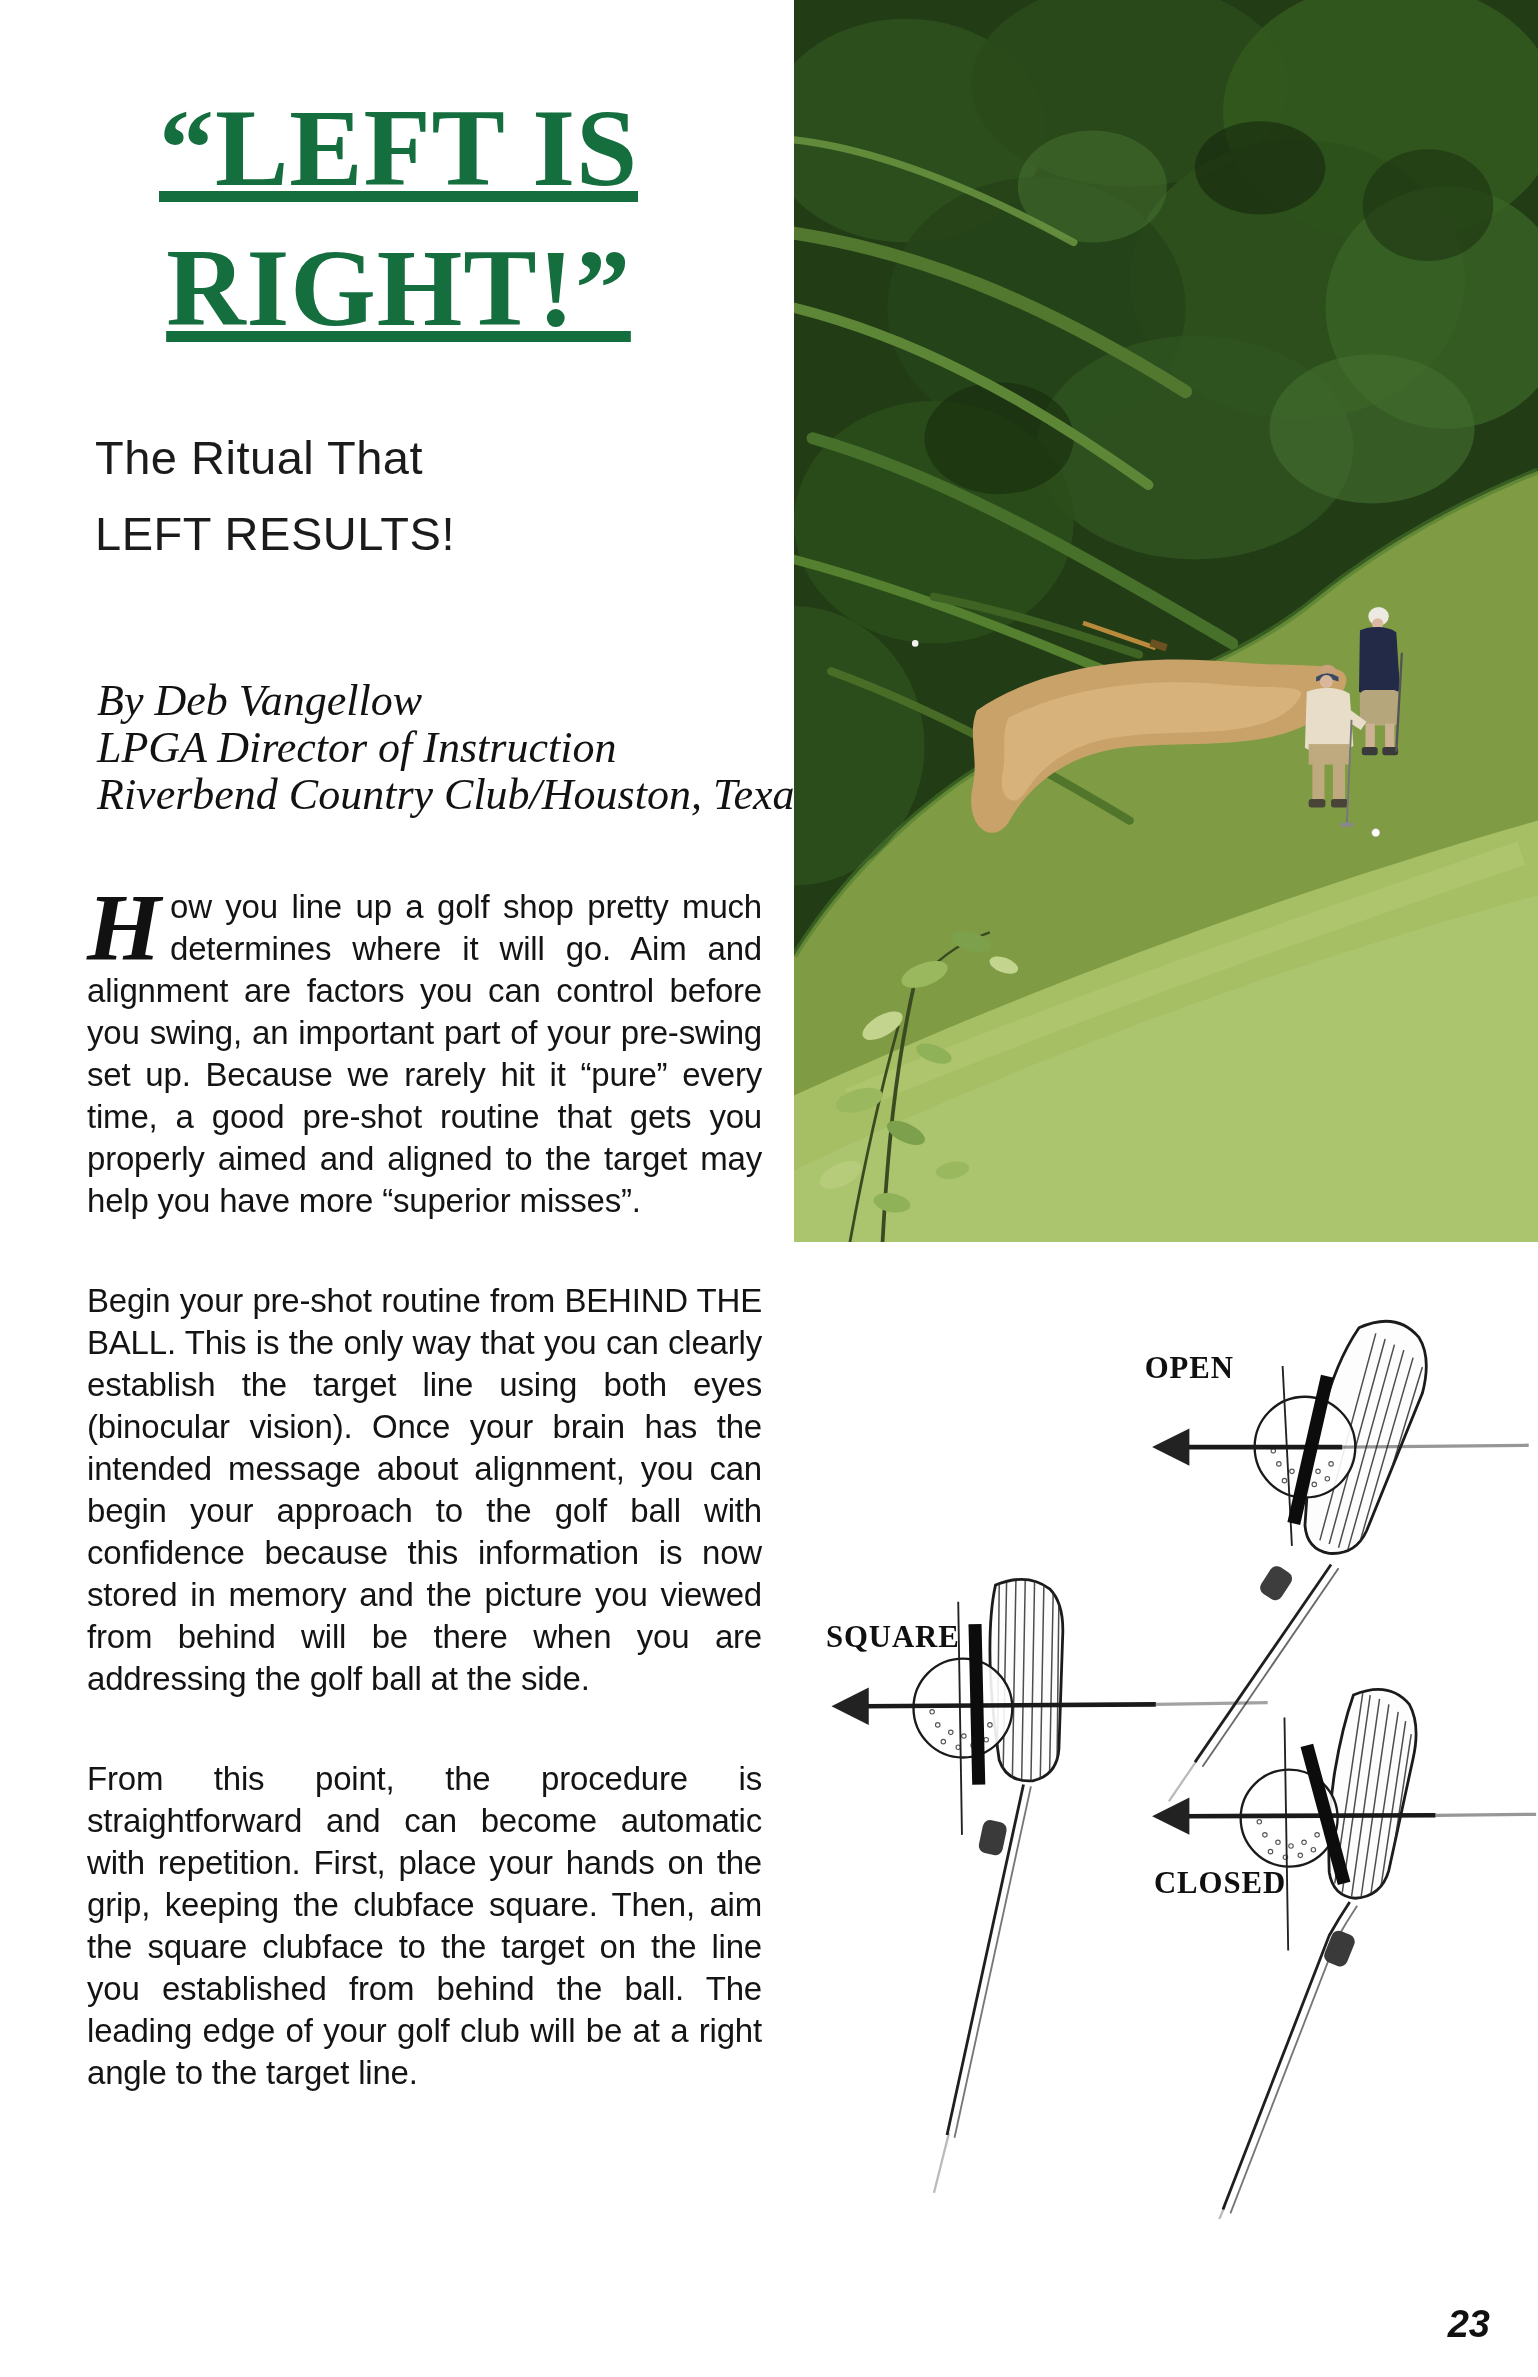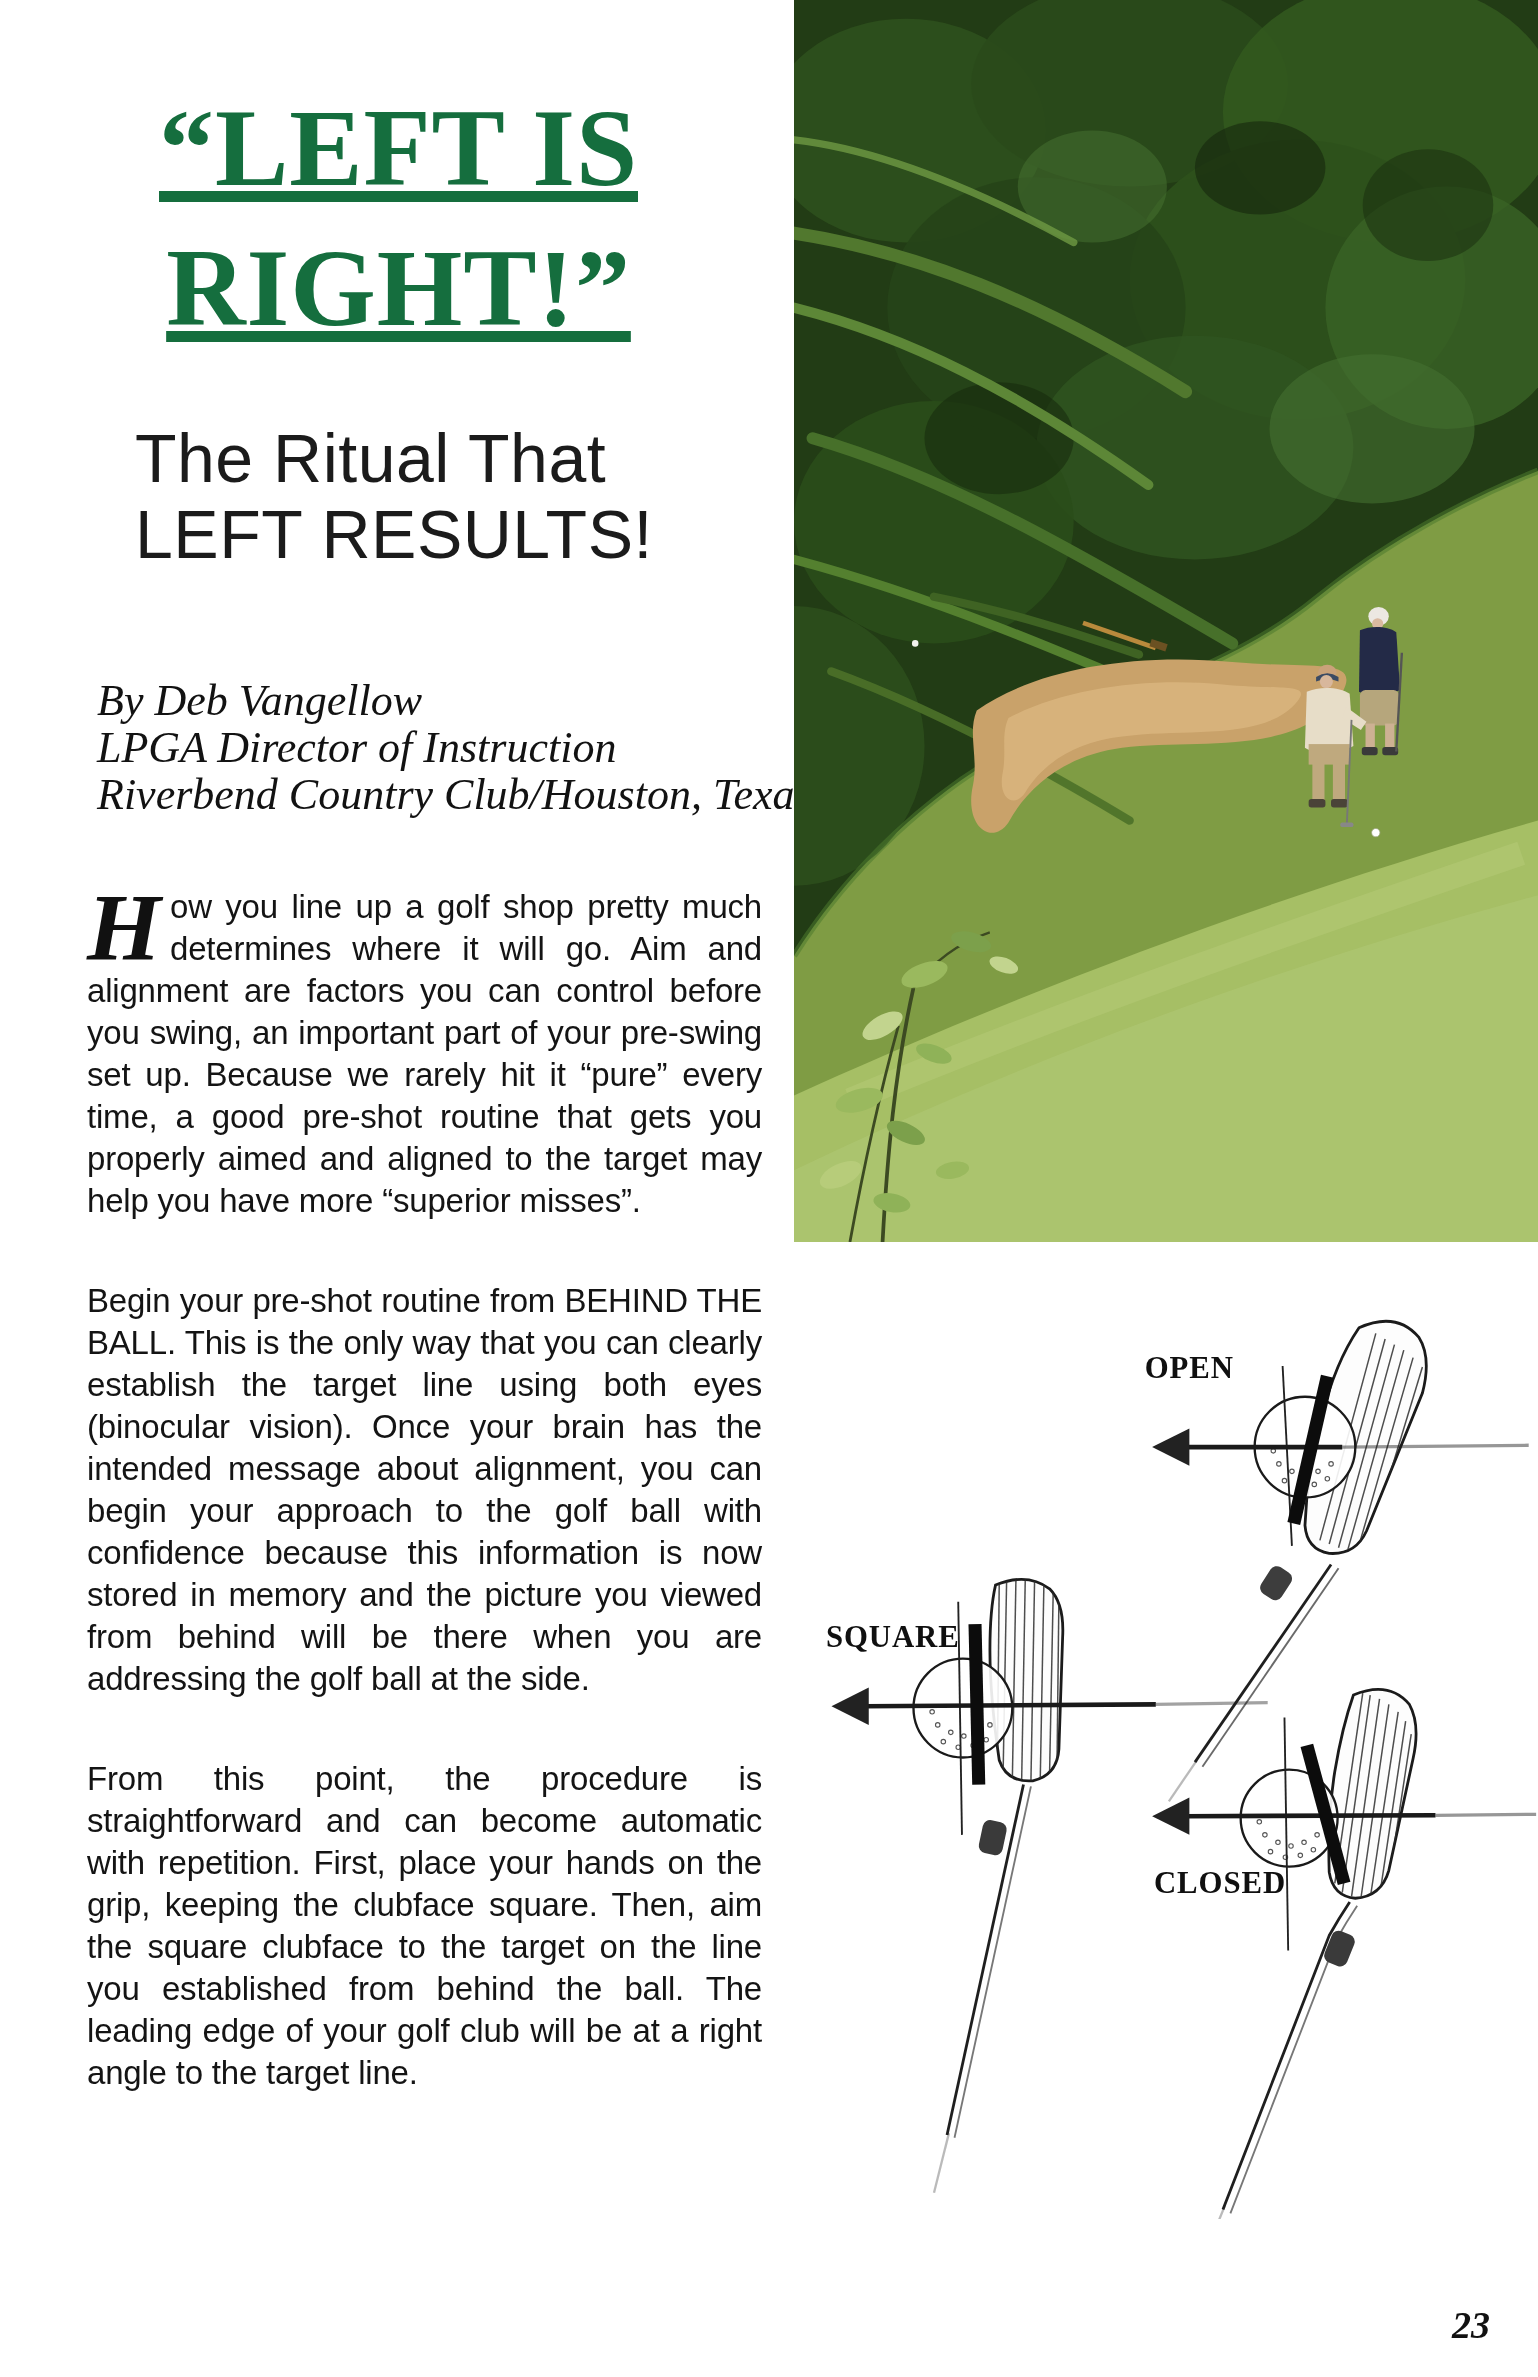--- a/index.html
+++ b/index.html
@@ -3,41 +3,41 @@
 <meta charset="utf-8">
 <style>
   html,body{margin:0;padding:0;background:#ffffff;}
   body{width:1538px;height:2377px;position:relative;overflow:hidden;
        font-family:"Liberation Sans",sans-serif;color:#161616;}
 
   .title{position:absolute;left:51px;top:78px;width:695px;text-align:center;
          font-family:"Liberation Serif",serif;font-weight:700;
          font-size:110px;line-height:140px;color:#156e3e;letter-spacing:0.9px;text-decoration:underline;}
   .subtitle{position:absolute;left:95px;top:420px;
-            font-size:68px;line-height:76px;color:#1b1b1b;letter-spacing:0.5px;margin-left:40px;}
+            font-size:47px;line-height:76px;color:#1b1b1b;letter-spacing:0.5px;}
   .byline{position:absolute;left:97px;top:677px;
           font-family:"Liberation Serif",serif;font-style:italic;
           font-size:44px;line-height:47px;color:#121212;}
   .bodycol{position:absolute;left:87px;top:886px;width:675px;
            font-size:33px;line-height:42px;text-align:justify;
            letter-spacing:-0.2px;color:#141414;}
   .bodycol p{margin:0;}
   .bodycol p + p{margin-top:58px;}
   .dropcap{float:left;font-family:"Liberation Serif",serif;font-style:italic;
            font-weight:700;font-size:95px;line-height:69px;
            padding:7.5px 9.3px 0 0;color:#111;}
 
   .photo{position:absolute;left:794px;top:0;width:744px;height:1242px;}
   .diagram{position:absolute;left:783px;top:1296px;width:755px;height:923px;}
 
   .dialabel{font-family:"Liberation Serif",serif;font-weight:700;
             font-size:33px;letter-spacing:1px;fill:#101010;}
 
   .pagenum{position:absolute;right:48px;top:2303px;
-           font-family:Liberation Serif, serif;font-style:italic;font-weight:700;
+           font-family:Liberation Sans, sans-serif;font-style:italic;font-weight:700;
            font-size:38px;color:#111;}
 </style>
 </head>
 <body>
 
 <div class="title">
   <div>“LEFT IS</div>
   <div>RIGHT!”</div>
 </div>
 

